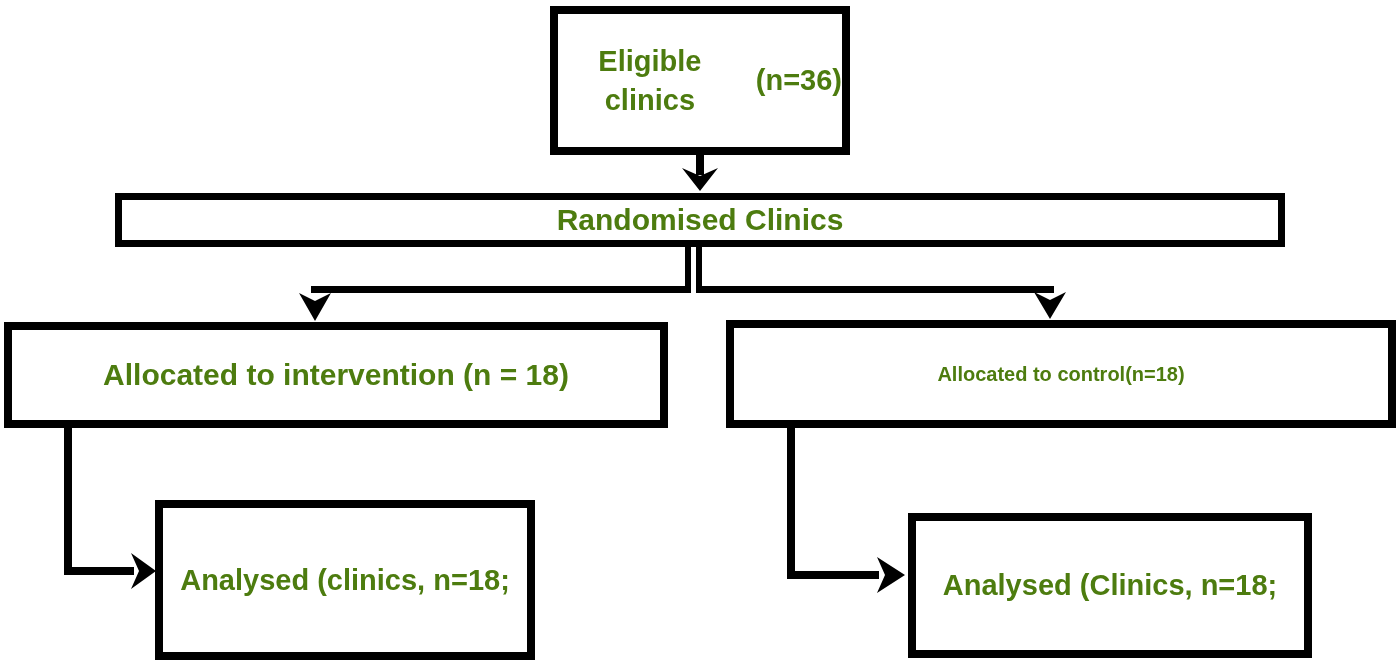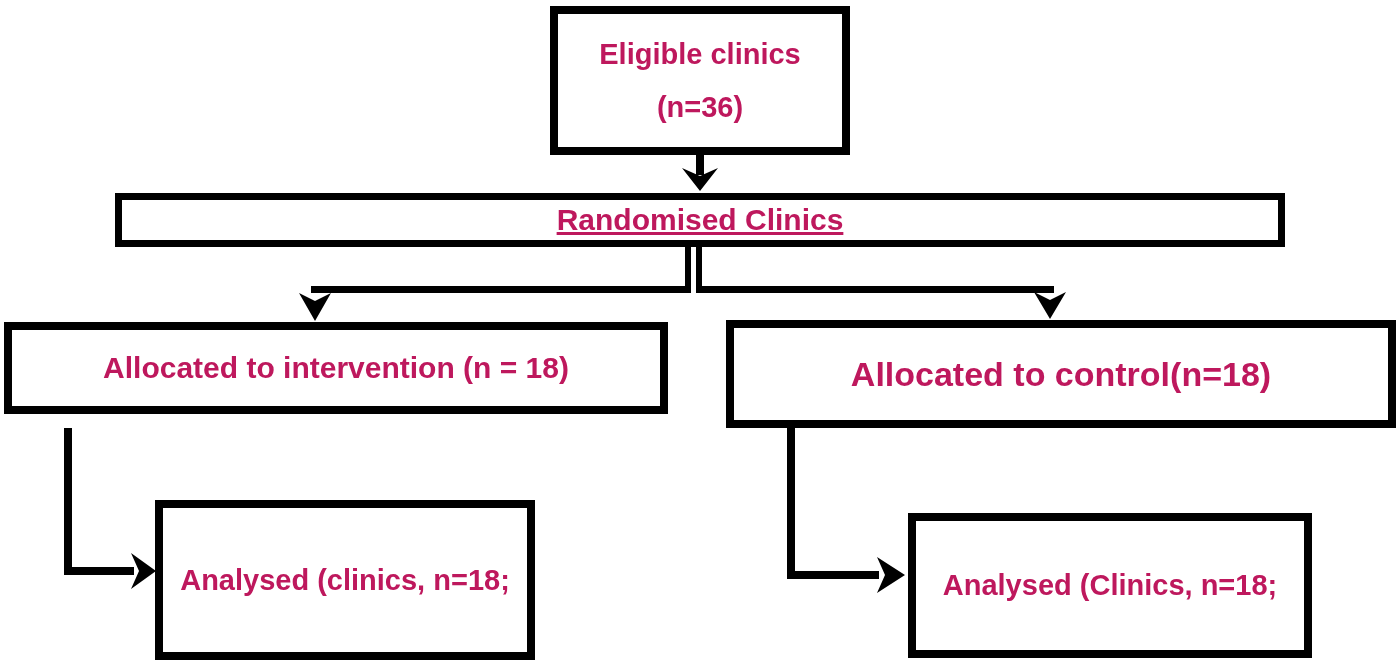--- a/index.html
+++ b/index.html
@@ -22,47 +22,46 @@
     width: 1400px;
     height: 664px;
     z-index: 1;
   }
   .fc-box {
     position: absolute;
     box-sizing: border-box;
     background: #ffffff;
     border: 8px solid #000000;
     display: flex;
-    flex-direction: column;
+    flex-direction: row;
     align-items: center;
     justify-content: center;
     text-align: center;
-    color: #be185d;
+    color: #4d7c0f;
     font-weight: bold;
     z-index: 2;
     line-height: 1.32;
     gap: 14px;
   }
   #box-eligible {
     left: 550px; top: 6px; width: 300px; height: 149px;
     font-size: 29px;
   }
   #box-randomised {
     left: 115px; top: 193px; width: 1170px; height: 54px;
     border-width: 7px;
     font-size: 30px;
-    text-decoration: underline;
   }
   #box-intervention {
-    left: 4px; top: 322px; width: 664px; height: 92px;
+    left: 4px; top: 322px; width: 664px; height: 106px;
     font-size: 30px;
   }
   #box-control {
     left: 726px; top: 320px; width: 670px; height: 108px;
-    font-size: 34px;
+    font-size: 20px;
   }
   #box-analysed-intervention {
     left: 155px; top: 500px; width: 380px; height: 160px;
     font-size: 29px;
   }
   #box-analysed-control {
     left: 908px; top: 513px; width: 404px; height: 145px;
     font-size: 29px;
   }
   .fc-line { display: block; }

